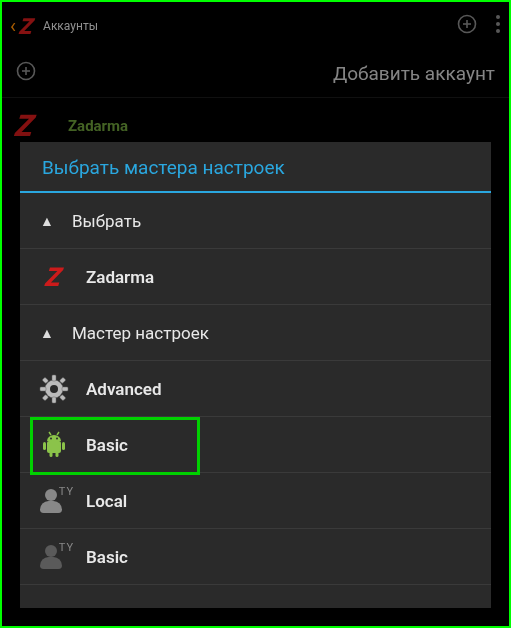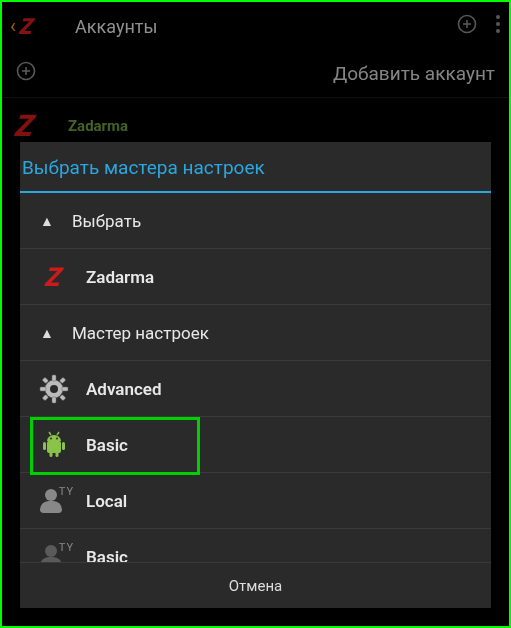--- a/index.html
+++ b/index.html
@@ -26,21 +26,21 @@
     margin-right: 4px;
   }
   .bg-z {
     color: #cc1b1b;
     font-weight: 900;
     font-size: 22px;
     font-style: italic;
     margin-right: 10px;
     transform: skewX(-8deg);
   }
-  .bg-title { font-size: 18px; color: #ddd; flex: 1; margin-left: 32px; }
+  .bg-title { font-size: 12px; color: #ddd; flex: 1; }
   .bg-action { color: #888; margin-left: 18px; font-size: 20px; }
   .bg-add-row {
     height: 48px;
     display: flex;
     align-items: center;
     padding: 0 14px;
     color: #ccc;
     font-size: 19px;
     border-bottom: 1px solid #1a1a1a;
     justify-content: space-between;
@@ -83,21 +83,21 @@
     top: 140px;
     bottom: 18px;
     background: #2a2a2a;
     display: flex;
     flex-direction: column;
     box-shadow: 0 4px 18px rgba(0,0,0,0.6);
   }
   .dlg-title {
     color: #2aa7df;
     font-size: 19px;
-    padding: 14px 2px 12px;
+    padding: 14px 22px 12px;
   }
   .dlg-divider {
     height: 2px;
     background: #2aa7df;
   }
   .dlg-body {
     flex: 1;
     overflow: hidden;
   }
   .row {
@@ -285,18 +285,15 @@
           <span class="head"></span>
             <span class="body"></span>
           <span class="ty">TY</span>
         </span>
       </span>
       <span class="label">Basic</span>
     </div>
 
   </div>
 
-  <div class="cancel-row">
-    <span>Отмена</span>
-  </div>
 </div>
 
 <div class="highlight" id="hl" style="left: 28px; top: 415px; width: 170px; height: 58px;"></div>
 
 </body></html>

